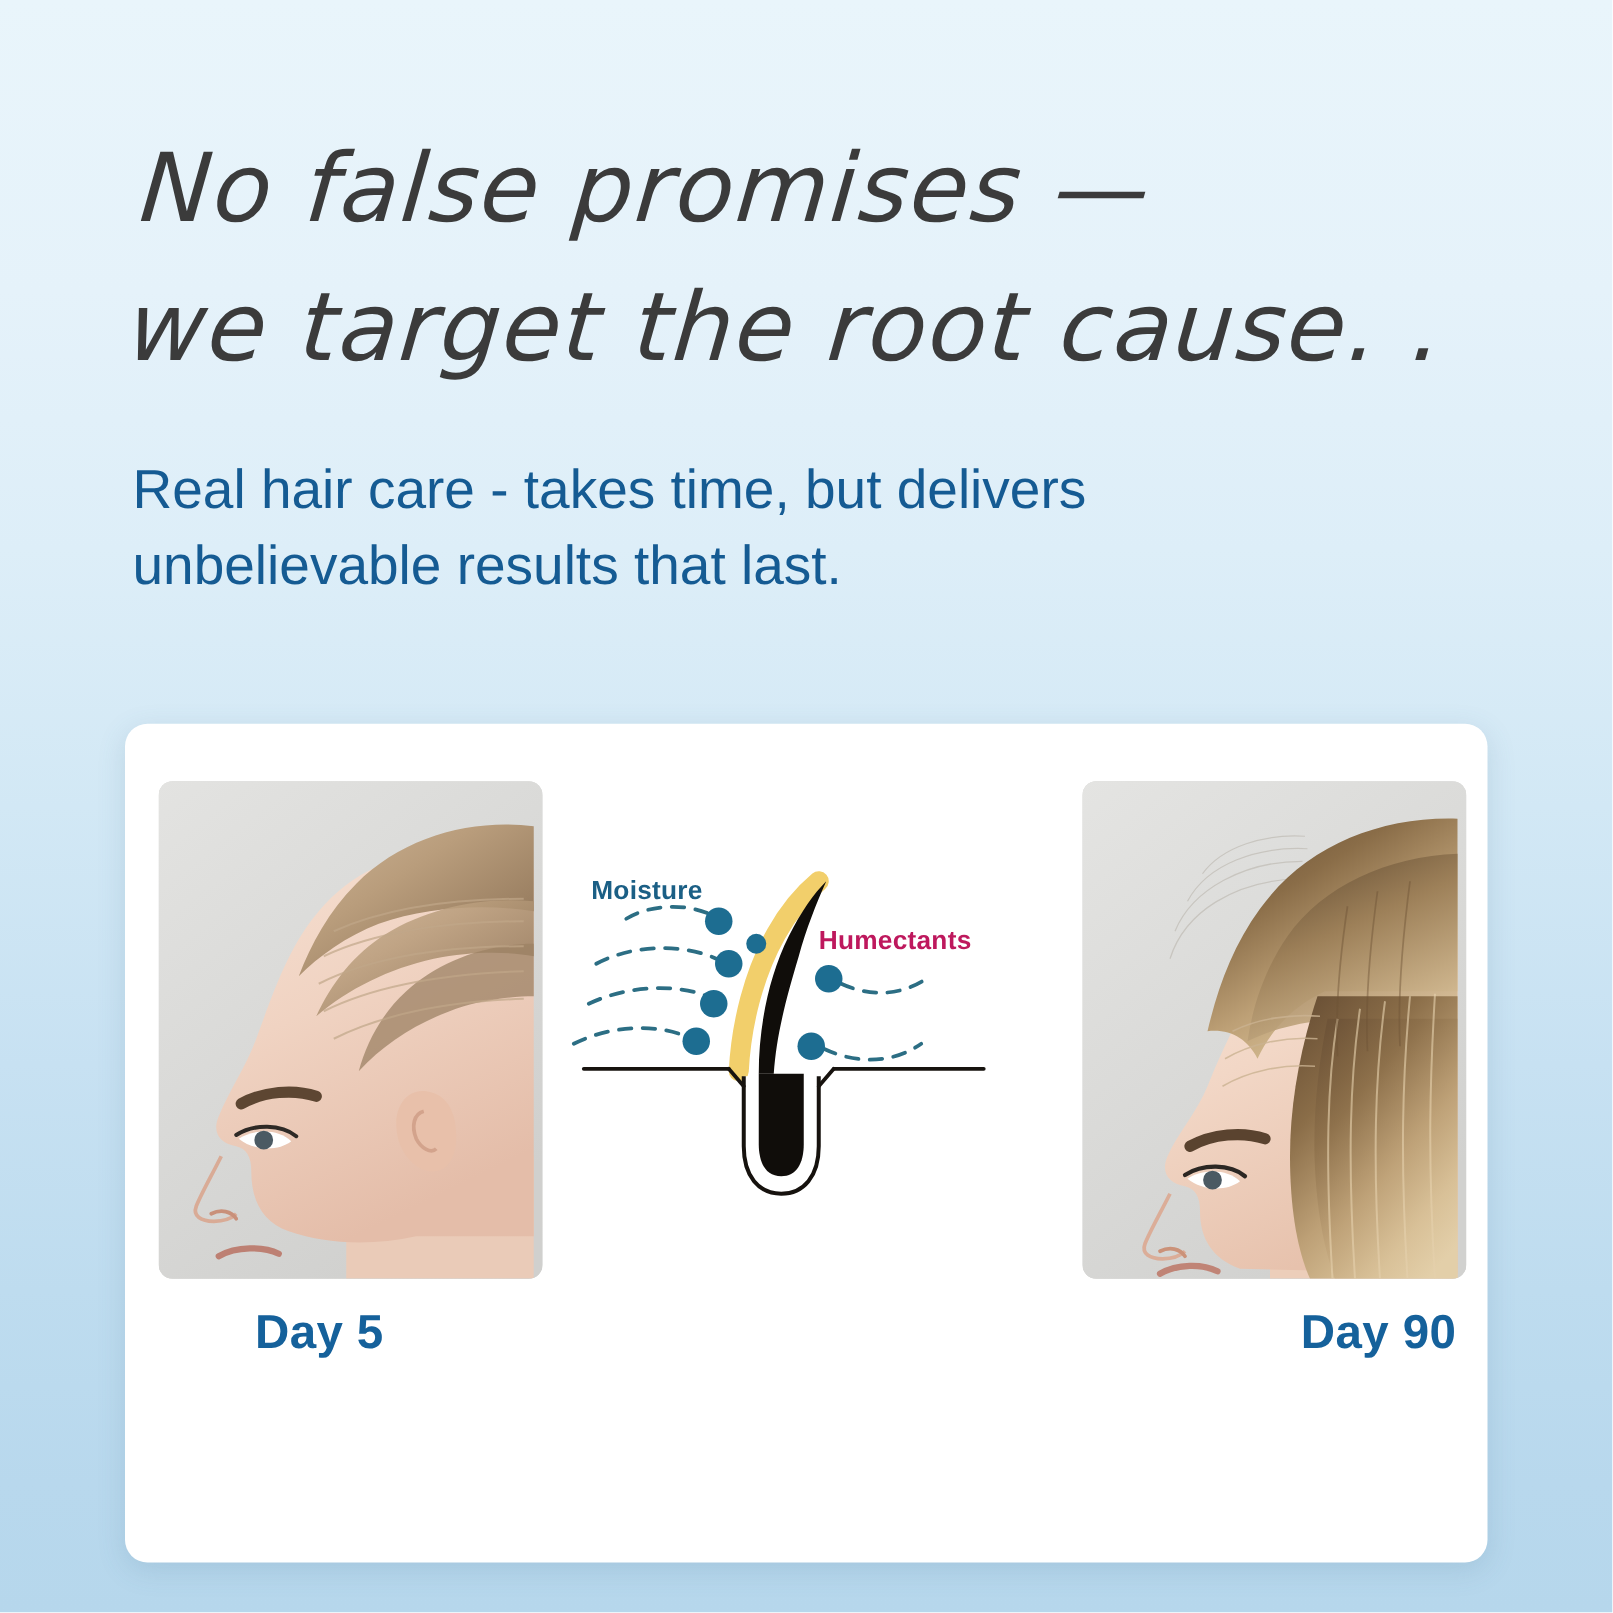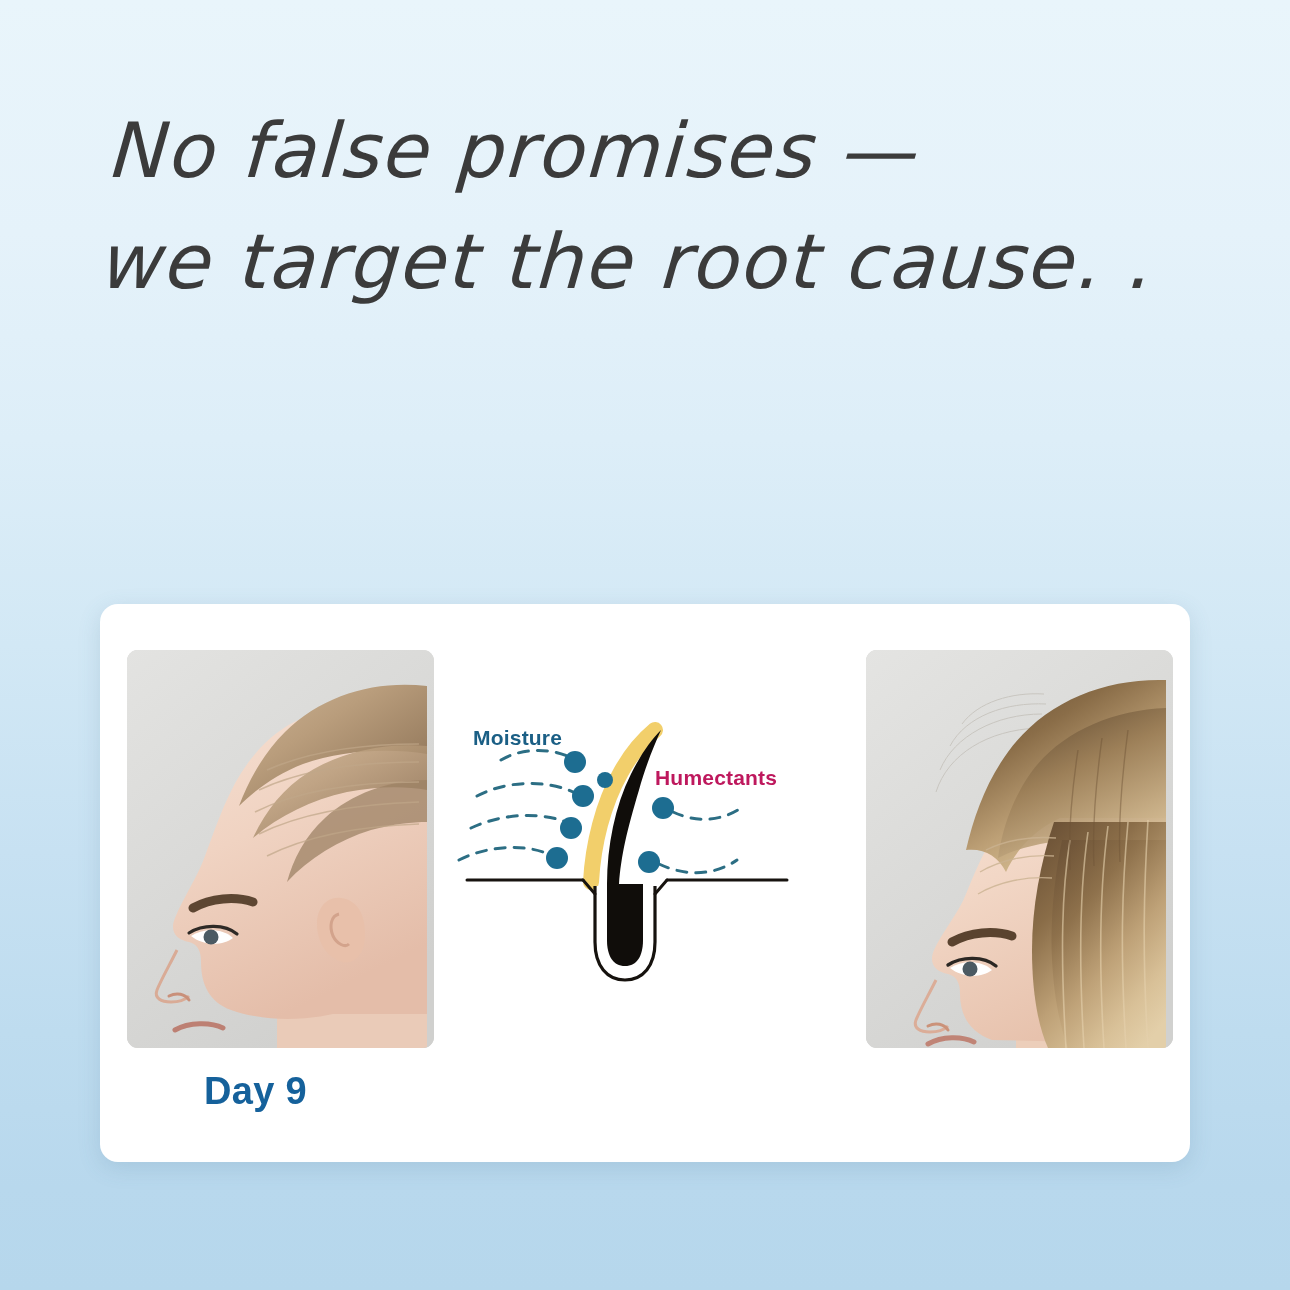--- a/index.html
+++ b/index.html
@@ -56,23 +56,23 @@
     font-size: 44px;
     line-height: 1.38;
     color: #155b93;
     white-space: pre-line;
   }
 
   
   .card {
     position: absolute;
     left: 100px;
-    top: 604px;
+    top: 579px;
     width: 1090px;
-    height: 558px;
+    height: 671px;
     background: #ffffff;
     border-radius: 18px;
     box-shadow: 0 6px 22px rgba(70, 110, 140, 0.17);
   }
 
   .photo {
     position: absolute;
     top: 46px;
     width: 307px;
     height: 398px;
@@ -137,20 +137,22 @@
   }
 </style>
 </head>
 <body>
 
 <div id="page">
 
   <div class="headline">No false promises —
 we target the root cause. .</div>
 
+  <div class="subhead">Real hair care - takes time, but delivers
+unbelievable results that last.</div>
 
   <div class="card">
 
     <div class="photo photo-left">
       <div class="photo-bg"></div>
       <svg class="skull" viewBox="0 0 307 398" preserveAspectRatio="xMidYMid slice">
         <defs>
           <linearGradient id="hairA" x1="0" y1="0" x2="1" y2="1">
             <stop offset="0%" stop-color="#cdb496"></stop>
             <stop offset="38%" stop-color="#b99d7c"></stop>
@@ -384,16 +386,17 @@
           <circle cx="128" cy="92" r="11"></circle>
           <circle cx="116" cy="124" r="11"></circle>
           <circle cx="102" cy="154" r="11"></circle>
           <circle cx="150" cy="76" r="8"></circle>
           <circle cx="208" cy="104" r="11"></circle>
           <circle cx="194" cy="158" r="11"></circle>
         </g>
       </svg>
     </div>
 
-    <div class="daylabel day0-label">Day 9</div>
+    <div class="daylabel day0-label">Day 5</div>
+    <div class="daylabel day90-label">Day 90</div>
   </div>
 
 </div>
 
 </body></html>

